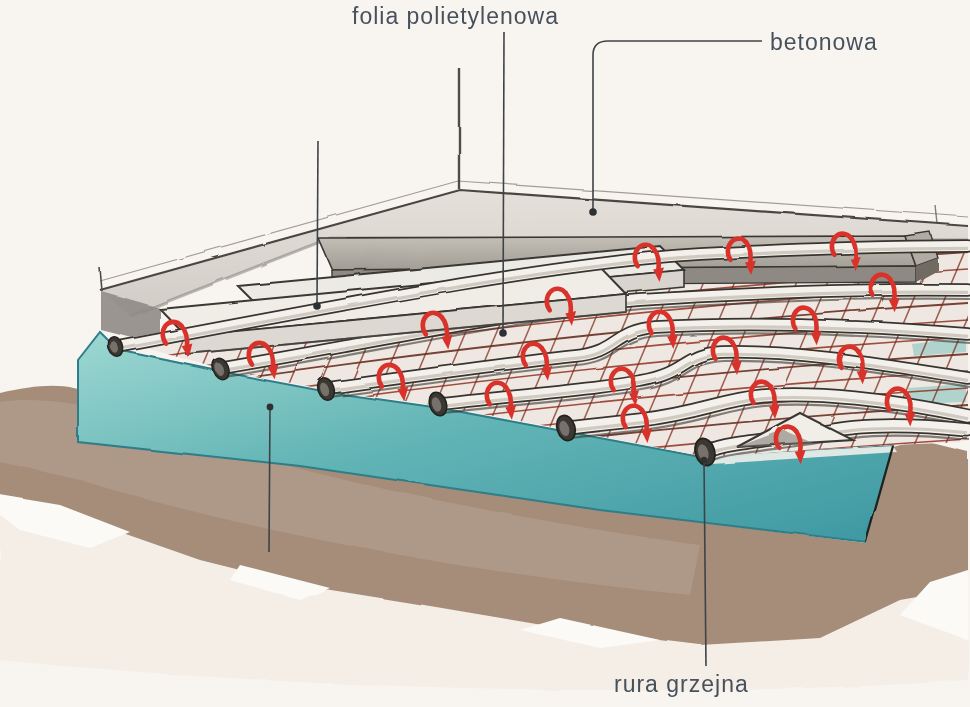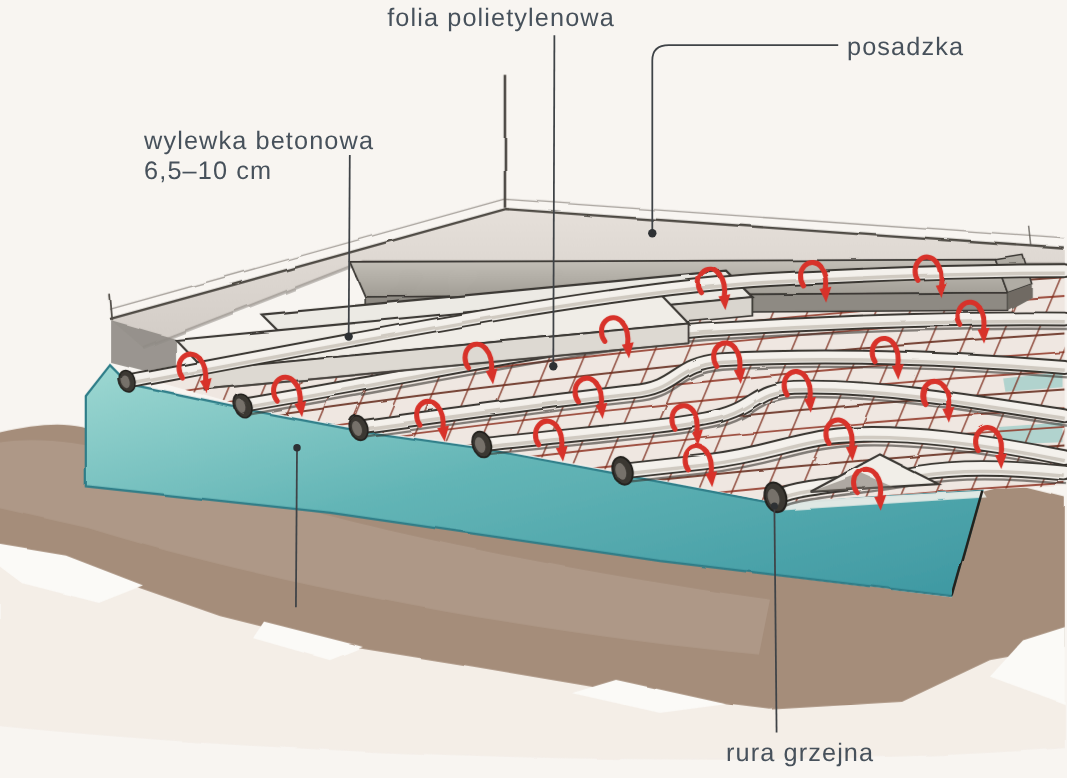--- a/index.html
+++ b/index.html
@@ -260,19 +260,15 @@
       <circle class="leaderDot" cx="270" cy="407" r="3.4"></circle>
     </g>
     <g>
       <path class="leader" d="M 704,461 L 706,666"></path>
       <circle class="leaderDot" cx="704" cy="460" r="3.2"></circle>
     </g>
   </g>
 </svg>
 
   <div class="lbl" style="left:352px;top:3px">folia polietylenowa</div>
-  <div class="lbl" style="left:770px;top:29px">posadzka</div>
-  <div class="lbl" style="left:131px;top:114px;white-space:normal;width:240px">
-    <span>wylewka betonowa</span><br>
-    <span>6,5–10 cm</span>
-  </div>
-  <div class="lbl" style="left:660px;top:671px">rura grzejna</div>
+  <div class="lbl" style="left:770px;top:29px">betonowa</div>
+  <div class="lbl" style="left:614px;top:671px">rura grzejna</div>
 </div>
 
 </body></html>

